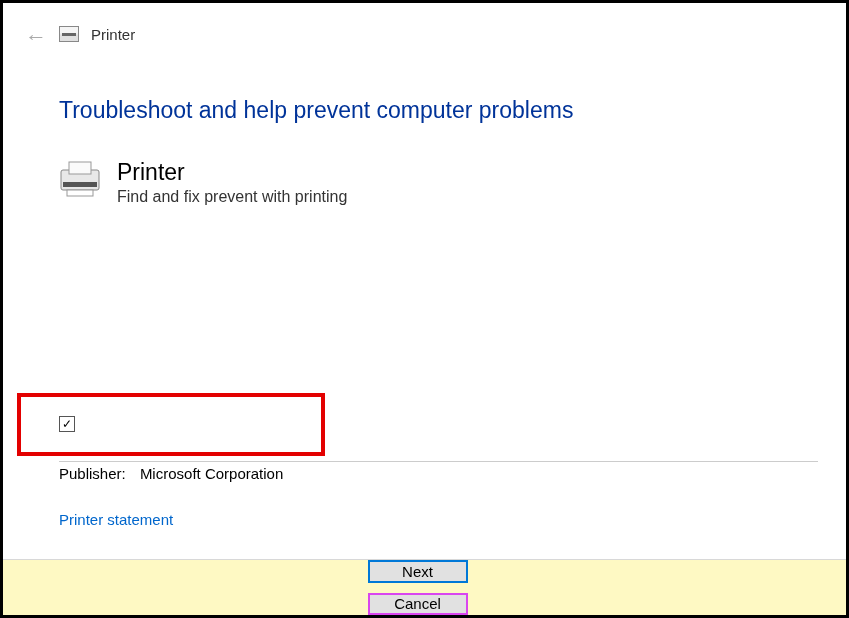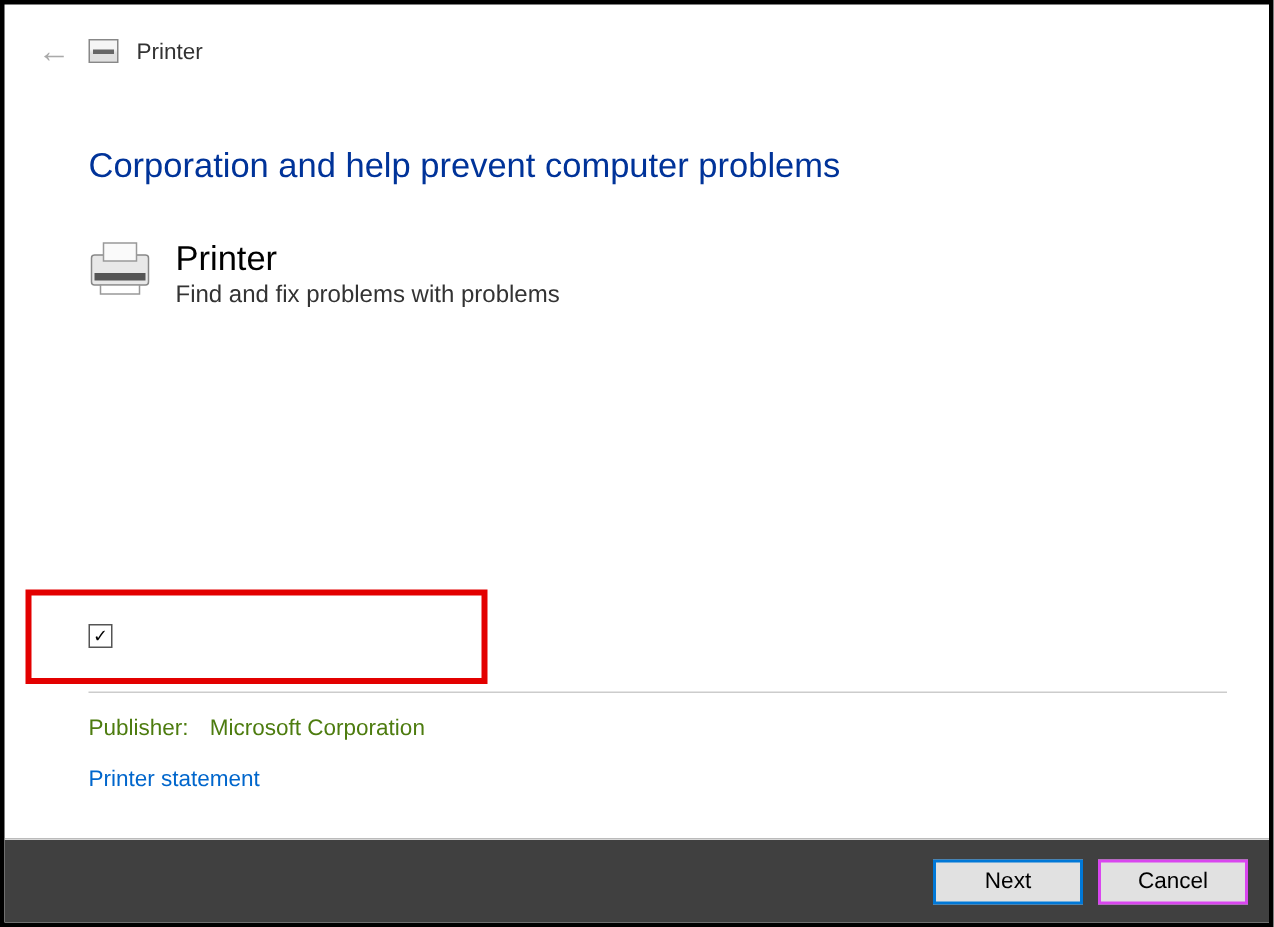--- a/index.html
+++ b/index.html
@@ -147,23 +147,23 @@
       left: 56px;
       right: 28px;
       top: 458px;
       height: 1px;
       background: #ccc;
     }
 
     .publisher-row {
       position: absolute;
       left: 56px;
-      top: 474px;
-      font-size: 15px;
-      color: #4d7c0f;
+      top: 462px;
+      font-size: 15px;
+      color: #000000;
     }
 
     .publisher-label {
       margin-right: 10px;
     }
 
     .privacy-link {
       position: absolute;
       left: 56px;
       top: 508px;
@@ -171,27 +171,28 @@
       color: #0066cc;
       cursor: pointer;
     }
 
     .footer {
       position: absolute;
       left: 0;
       right: 0;
       bottom: 0;
       height: 56px;
-      background: #404040;
+      background: #fef9c3;
       border-top: 1px solid #d8d8d8;
       display: flex;
       align-items: center;
       justify-content: flex-end;
       padding-right: 14px;
       gap: 10px;
+      flex-direction: column;
     }
 
     .btn {
       min-width: 100px;
       height: 30px;
       font-size: 15px;
       font-family: inherit;
       background: #e1e1e1;
       border: 2px solid #d946ef;
       cursor: pointer;
@@ -206,34 +207,34 @@
 </head>
 <body>
 
 <div class="header">
   <span class="back-arrow">←</span>
   <span class="header-icon"></span>
   <span class="header-title">Printer</span>
 </div>
 
 <div class="content">
-  <h1 class="main-heading">Corporation and help prevent computer problems</h1>
+  <h1 class="main-heading">Troubleshoot and help prevent computer problems</h1>
 
   <div class="printer-section">
     <div class="printer-big-icon">
       <svg viewBox="0 0 42 38">
         <rect x="2" y="10" width="38" height="20" rx="2" fill="#e8e8e8" stroke="#888" stroke-width="1"></rect>
         <rect x="10" y="2" width="22" height="12" fill="#fafafa" stroke="#999" stroke-width="1"></rect>
         <rect x="4" y="22" width="34" height="5" fill="#555"></rect>
         <rect x="8" y="30" width="26" height="6" fill="#fff" stroke="#999" stroke-width="1"></rect>
       </svg>
     </div>
     <div class="printer-text-block">
       <div class="printer-title">Printer</div>
-      <div class="printer-desc">Find and fix problems with problems</div>
+      <div class="printer-desc">Find and fix prevent with printing</div>
     </div>
   </div>
 </div>
 
 <div class="highlight-box"></div>
 
 <div class="checkbox-row">
   <span class="checkbox">✓</span>
 </div>
 

